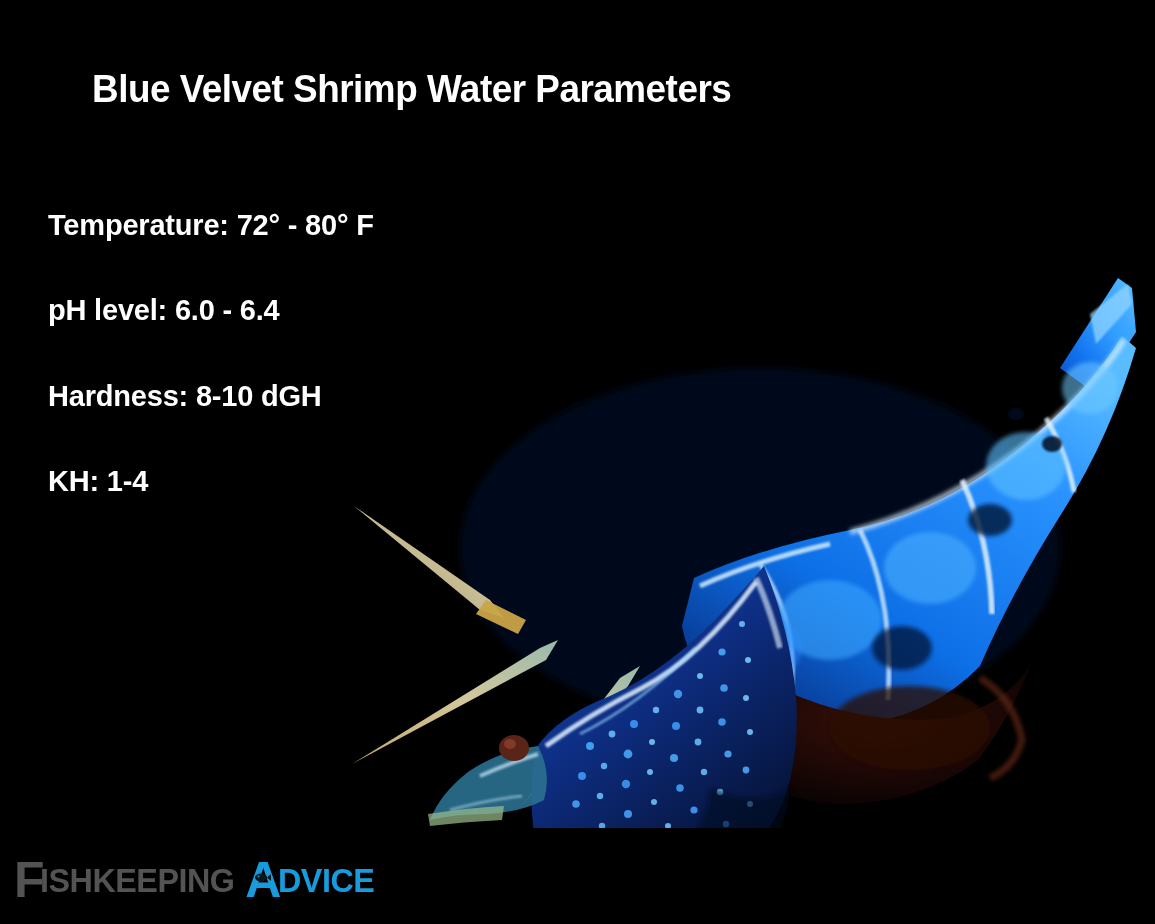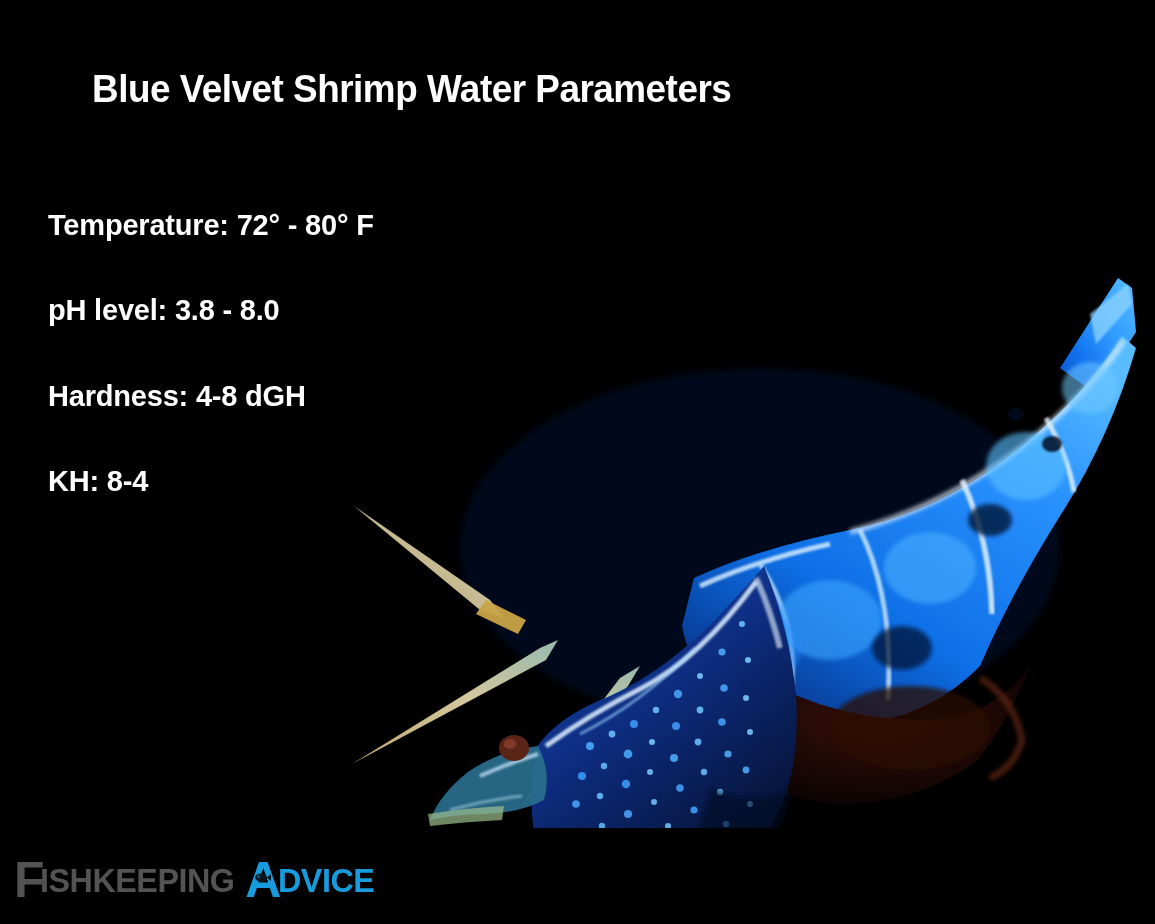--- a/index.html
+++ b/index.html
@@ -311,23 +311,23 @@
         <ellipse cx="224" cy="500" rx="15" ry="13" fill="#5a2417"></ellipse>
         <ellipse cx="220" cy="496" rx="6" ry="5" fill="#8f4630" opacity="0.7"></ellipse>
       </g>
 
       <path d="M466,330 Q480,360 490,400" stroke="#e6f4ff" stroke-width="6" fill="none" opacity="0.6" filter="url(#soft3)"></path>
     </svg>
   </div>
 
   <div id="params">
     <div class="param-row">Temperature: 72° - 80° F</div>
-    <div class="param-row">pH level: 3.8 - 8.0</div>
-    <div class="param-row">Hardness: 4-8 dGH</div>
-    <div class="param-row">KH: 8-4</div>
+    <div class="param-row">pH level: 6.0 - 6.4</div>
+    <div class="param-row">Hardness: 8-10 dGH</div>
+    <div class="param-row">KH: 1-4</div>
   </div>
 
   <div id="logo">
     <span class="logo-f">F</span>
     <span class="logo-word1">ISHKEEPING</span>
     <span class="logo-a-wrap">
       <span class="logo-a">A</span>
       <svg class="logo-a-fish" viewBox="0 0 17 11">
         <ellipse cx="7" cy="5.5" rx="6" ry="4" fill="#0b1a22"></ellipse>
         <path d="M13,5.5 L17,2 L17,9 Z" fill="#0b1a22"></path>

